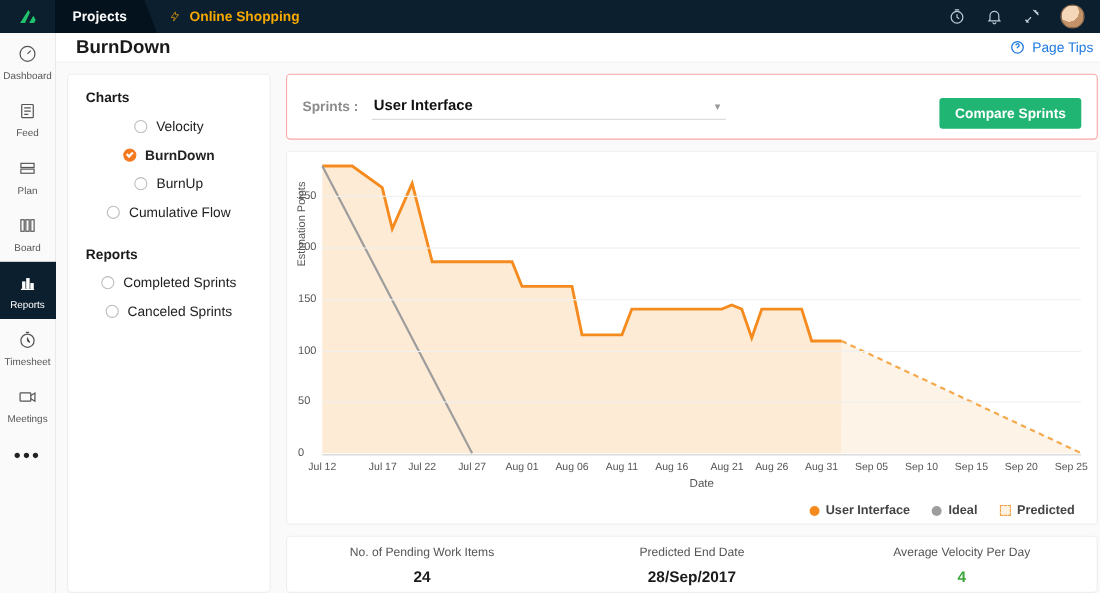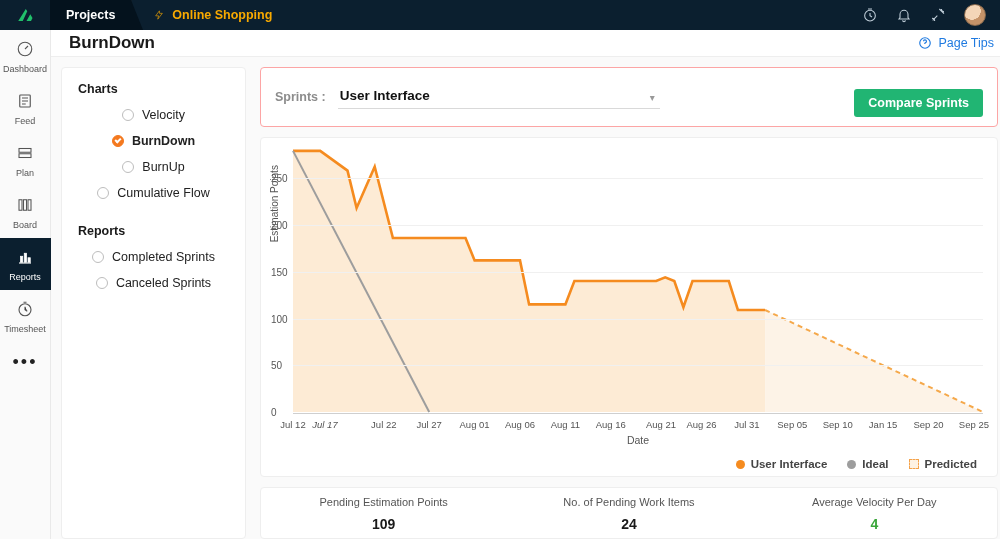--- a/index.html
+++ b/index.html
@@ -145,20 +145,27 @@
         <span>Reports</span>
       </div>
       <div class="rail-item">
         <svg viewBox="0 0 24 24">
           <circle cx="12" cy="13" r="8" fill="none" stroke="#555" stroke-width="1.5"></circle>
           <path d="M12 9v4l3 2M10 3h4" stroke="#555" stroke-width="1.5"></path>
         </svg>
         <span>Timesheet</span>
       </div>
       <div class="rail-item">
+        <svg viewBox="0 0 24 24">
+          <rect x="3" y="7" width="13" height="10" rx="1" fill="none" stroke="#555" stroke-width="1.5"></rect>
+          <path d="M16 10l5-3v10l-5-3" fill="none" stroke="#555" stroke-width="1.5"></path>
+        </svg>
+        <span>Meetings</span>
+      </div>
+      <div class="rail-item">
         <span class="more">•••</span>
       </div>
     </div>
 
   <div class="main">
     <div class="header">
       <h1>BurnDown</h1>
       <div class="tips">
         <svg width="14" height="14" viewBox="0 0 24 24" fill="none" stroke-width="2">
             <circle cx="12" cy="12" r="9"></circle>
@@ -233,33 +240,33 @@
               <div class="grid" style="top: 215.214px;"></div>
               <div class="ytick" style="top: 168.429px;">100</div>
               <div class="grid" style="top: 168.429px;"></div>
               <div class="ytick" style="top: 121.643px;">150</div>
               <div class="grid" style="top: 121.643px;"></div>
               <div class="ytick" style="top: 74.8571px;">200</div>
               <div class="grid" style="top: 74.8571px;"></div>
               <div class="ytick" style="top: 28.0714px;">250</div>
               <div class="grid" style="top: 28.0714px;"></div>
               <div class="xtick" style="left: 0px;">Jul 12</div>
-              <div class="xtick" style="left: 32px; font-style: italic;">Jul 17</div>
+              <div class="xtick" style="left: 55px;">Jul 17</div>
               <div class="xtick" style="left: 90.7895px;">Jul 22</div>
               <div class="xtick" style="left: 136.184px;">Jul 27</div>
               <div class="xtick" style="left: 181.579px;">Aug 01</div>
               <div class="xtick" style="left: 226.974px;">Aug 06</div>
               <div class="xtick" style="left: 272.368px;">Aug 11</div>
               <div class="xtick" style="left: 317.763px;">Aug 16</div>
               <div class="xtick" style="left: 368px;">Aug 21</div>
               <div class="xtick" style="left: 408.553px;">Aug 26</div>
-              <div class="xtick" style="left: 453.947px;">Jul 31</div>
+              <div class="xtick" style="left: 453.947px;">Aug 31</div>
               <div class="xtick" style="left: 499.342px;">Sep 05</div>
               <div class="xtick" style="left: 544.737px;">Sep 10</div>
-              <div class="xtick" style="left: 590.132px;">Jan 15</div>
+              <div class="xtick" style="left: 590.132px;">Sep 15</div>
               <div class="xtick" style="left: 635.526px;">Sep 20</div>
               <div class="xtick" style="left: 680.921px;">Sep 25</div>
             </div>
           <div class="legend">
             <span>
                 <i class="dot" style="background:#f58b1f"></i>
                 <b>User Interface</b>
               </span>
             <span>
                 <i class="dot" style="background:#9d9d9d"></i>
@@ -267,26 +274,26 @@
               </span>
             <span>
                 <i class="sq"></i>
                 <b>Predicted</b>
               </span>
           </div>
         </div>
 
         <div class="stats" id="stats">
             <div class="col">
-              <div class="h">Pending Estimation Points</div>
-              <div class="v">109</div>
-            </div>
-            <div class="col">
               <div class="h">No. of Pending Work Items</div>
               <div class="v">24</div>
+            </div>
+            <div class="col">
+              <div class="h">Predicted End Date</div>
+              <div class="v">28/Sep/2017</div>
             </div>
             <div class="col">
               <div class="h">Average Velocity Per Day</div>
               <div class="v green">4</div>
             </div>
           </div>
       </div>
     </div>
   </div>
 </div>

